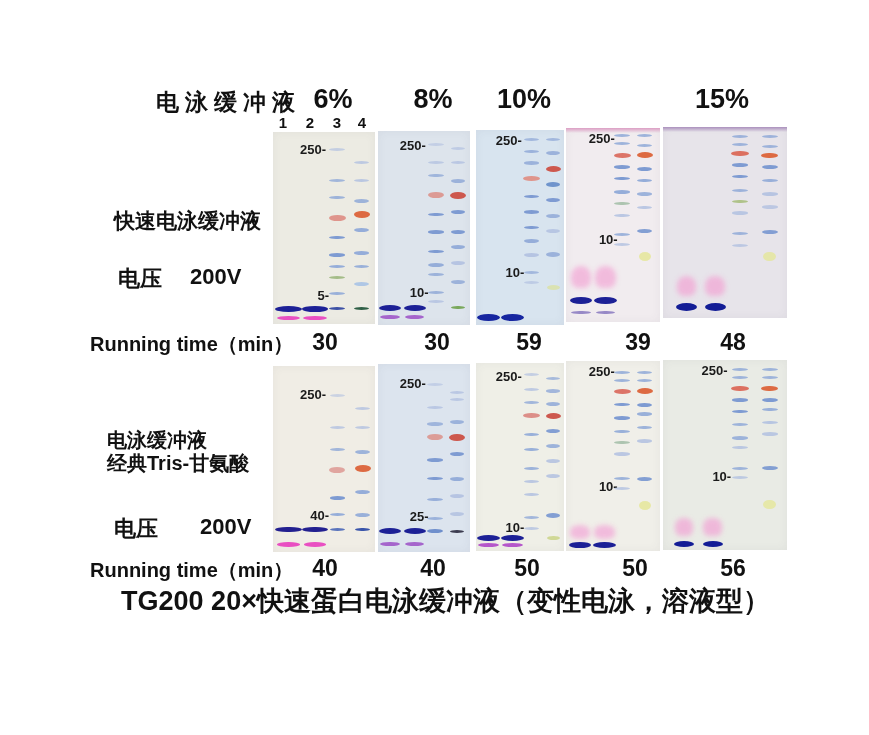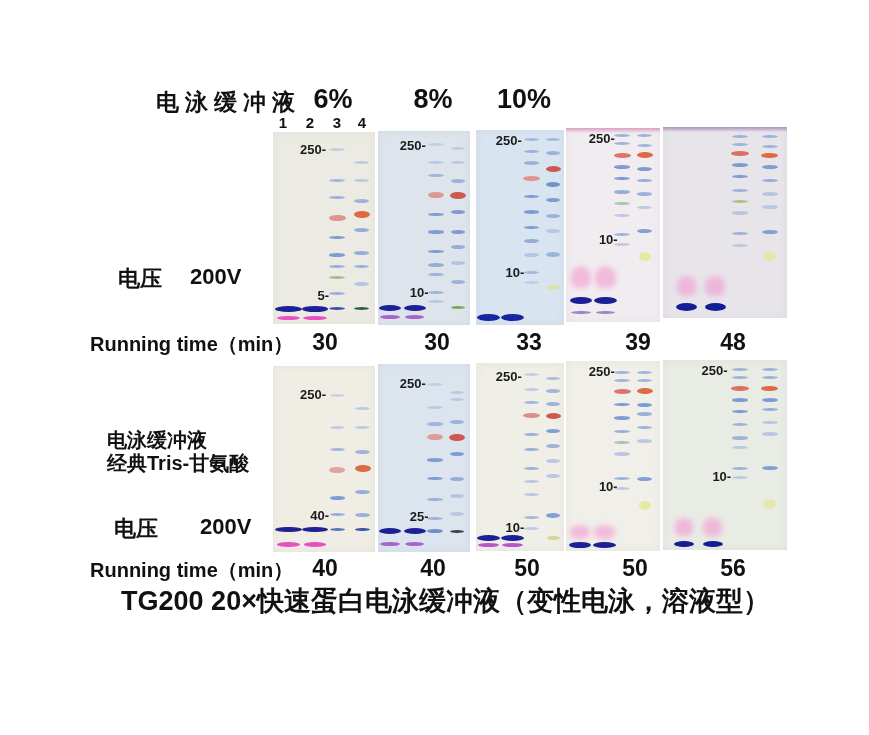--- a/index.html
+++ b/index.html
@@ -25,20 +25,21 @@
 </style>
 </head>
 <body>
 
 <div class="canvas">
 
   <div class="abs conc-label" style="left:156px;top:87px;">电泳缓冲液</div>
   <div class="abs pct" style="left:291px;top:84px;">6%</div>
   <div class="abs pct" style="left:391px;top:84px;">8%</div>
   <div class="abs pct" style="left:482px;top:84px;">10%</div>
+  <div class="abs pct" style="left:680px;top:84px;">15%</div>
 
   <div class="abs lane-num" style="left:272px;top:114px;">1</div>
   <div class="abs lane-num" style="left:299px;top:114px;">2</div>
   <div class="abs lane-num" style="left:326px;top:114px;">3</div>
   <div class="abs lane-num" style="left:351px;top:114px;">4</div>
 
   <div id="gels">
       <div class="gel" style="left: 273px; top: 132px; width: 102px; height: 192px; background: rgb(236, 235, 227);">
         <span class="marker" style="left: 52%; top: 9%;">250-</span>
         <span class="marker" style="left: 55%; top: 85%;">5-</span>
@@ -303,29 +304,30 @@
         <div class="band" style="left: 79.5%; width: 13%; top: calc(39% - 1.75px); height: 3.5px; background: rgb(178, 193, 225); opacity: 0.85;"></div>
         <div class="band" style="left: 79.5%; width: 13%; top: calc(57% - 2px); height: 4px; background: rgb(126, 155, 210); opacity: 0.95;"></div>
         <div class="band" style="left: 81%; width: 10%; top: calc(76% - 4.5px); height: 9px; background: rgb(229, 231, 149); opacity: 0.75;"></div>
         <div class="band blob" style="left: 9.5%; width: 15%; top: calc(88% - 9px); height: 18px; background: rgb(240, 176, 216); opacity: 0.85;"></div>
         <div class="band blob" style="left: 32.5%; width: 15%; top: calc(88% - 9px); height: 18px; background: rgb(240, 176, 216); opacity: 0.85;"></div>
         <div class="band" style="left: 9%; width: 16%; top: calc(97% - 3px); height: 6px; background: rgb(19, 29, 150); opacity: 1;"></div>
         <div class="band" style="left: 32%; width: 16%; top: calc(97% - 3px); height: 6px; background: rgb(19, 29, 150); opacity: 1;"></div>
       </div>
     </div>
 
+  <div class="abs buffer-label" style="left:114px;top:207px;">快速电泳缓冲液</div>
   <div class="abs voltage" style="left:118px;top:264px;gap:28px;">
     <span>电压</span>
     <span>200V</span>
   </div>
 
   <div class="abs rt-label" style="left:90px;top:331px;">Running time（min）</div>
   <div class="abs rt-val" style="left:295px;top:329px;">30</div>
   <div class="abs rt-val" style="left:407px;top:329px;">30</div>
-  <div class="abs rt-val" style="left:499px;top:329px;">33</div>
+  <div class="abs rt-val" style="left:499px;top:329px;">59</div>
   <div class="abs rt-val" style="left:608px;top:329px;">39</div>
   <div class="abs rt-val" style="left:703px;top:329px;">48</div>
 
   <div class="abs buffer-label2" style="left:107px;top:429px;">
     <div>电泳缓冲液</div>
     <div>经典Tris-甘氨酸</div>
   </div>
   <div class="abs voltage" style="left:114px;top:514px;gap:42px;">
     <span>电压</span>
     <span>200V</span>

